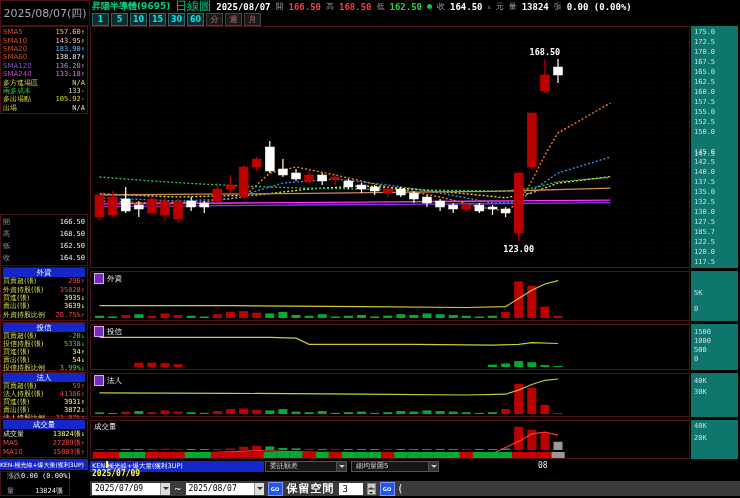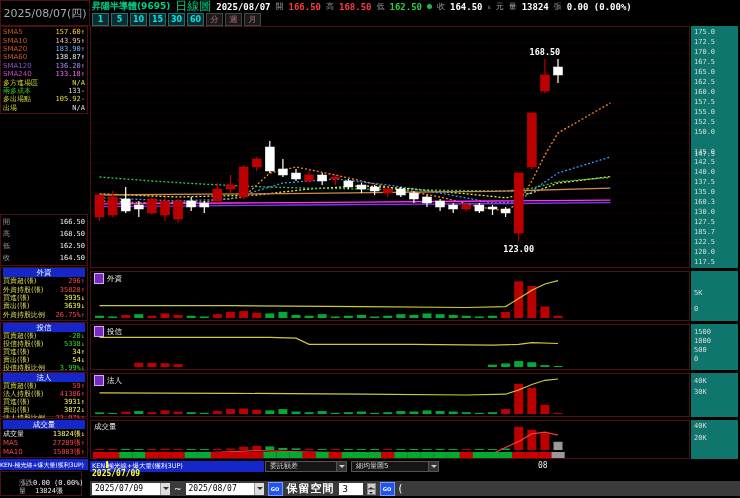--- a/index.html
+++ b/index.html
@@ -25,22 +25,22 @@
   .srow{display:flex;justify-content:space-between;font-size:7px;line-height:8px;white-space:nowrap;}
   .bluehead{background:#1527c9;color:#fff;font-size:7.5px;text-align:center;line-height:9px;height:9px;}
   #smabox{top:26px;height:88px;}
   #ohlcbox{top:214px;height:52px;}
   #fbox{top:267px;height:54px;padding:0 2px 1px 2px;}
   #tbox{top:322px;height:49px;padding:0 2px 1px 2px;}
   #ibox{top:372px;height:45px;padding:0 2px 1px 2px;}
   #vbox{top:418px;height:40px;padding:0 2px 1px 2px;}
   #kenbar1{left:0;top:459px;width:88px;height:11px;background:#1527c9;color:#fff;font-size:6px;
            line-height:11px;white-space:nowrap;overflow:hidden;}
-  #chgbox{top:471px;height:25px;left:0;width:82px;border:1px solid #4a1212;box-sizing:border-box;
-          display:flex;flex-direction:column;justify-content:flex-end;padding:0 18px;}
+  #chgbox{top:471px;height:25px;left:0;width:70px;border:1px solid #4a1212;box-sizing:border-box;
+          display:flex;flex-direction:column;justify-content:space-between;padding:0 6px;}
   
   .cpanel{left:90px;width:600px;background:#000;border:1px solid #4a1212;box-sizing:border-box;}
   #main-chart{top:26px;height:242px;}
   #p0{top:271px;height:50px;} #p1{top:324px;height:46px;} #p2{top:373px;height:44px;} #p3{top:420px;height:39px;}
   .paxis{left:691px;width:47px;background:#0f766e;}
   #main-axis{top:26px;height:242px;} #p0a{top:271px;height:50px;} #p1a{top:324px;height:46px;}
   #p2a{top:373px;height:44px;} #p3a{top:420px;height:39px;}
   .paxis span{position:absolute;left:3px;font-size:7px;color:#ddd;font-family:"DejaVu Sans Mono",monospace;}
   .plabel{position:absolute;left:3px;top:1px;font-size:7.5px;color:#eee;display:flex;gap:3px;align-items:center;}
   .picon{display:inline-block;width:8px;height:9px;background:#7a2bbf;border:1px solid #d9a6ff;}
@@ -387,21 +387,21 @@
       <span style="top: 72px;">157.5</span>
       <span style="top: 82px;">155.0</span>
       <span style="top: 92px;">152.5</span>
       <span style="top: 102px;">150.0</span>
       <span style="top: 112px; margin-top: 12px;">147.5</span>
       <span style="top: 122px;">145.0</span>
       <span style="top: 132px;">142.5</span>
       <span style="top: 142px;">140.0</span>
       <span style="top: 152px;">137.5</span>
       <span style="top: 162px;">135.0</span>
-      <span style="top: 172px;">160.3</span>
+      <span style="top: 172px;">132.5</span>
       <span style="top: 182px;">130.0</span>
       <span style="top: 192px;">127.5</span>
       <span style="top: 202px;">185.7</span>
       <span style="top: 212px;">122.5</span>
       <span style="top: 222px;">120.0</span>
       <span style="top: 232px;">117.5</span>
     </div>
 
   <div class="abs cpanel" id="p0">
     <svg id="p0s" width="600" height="48">

